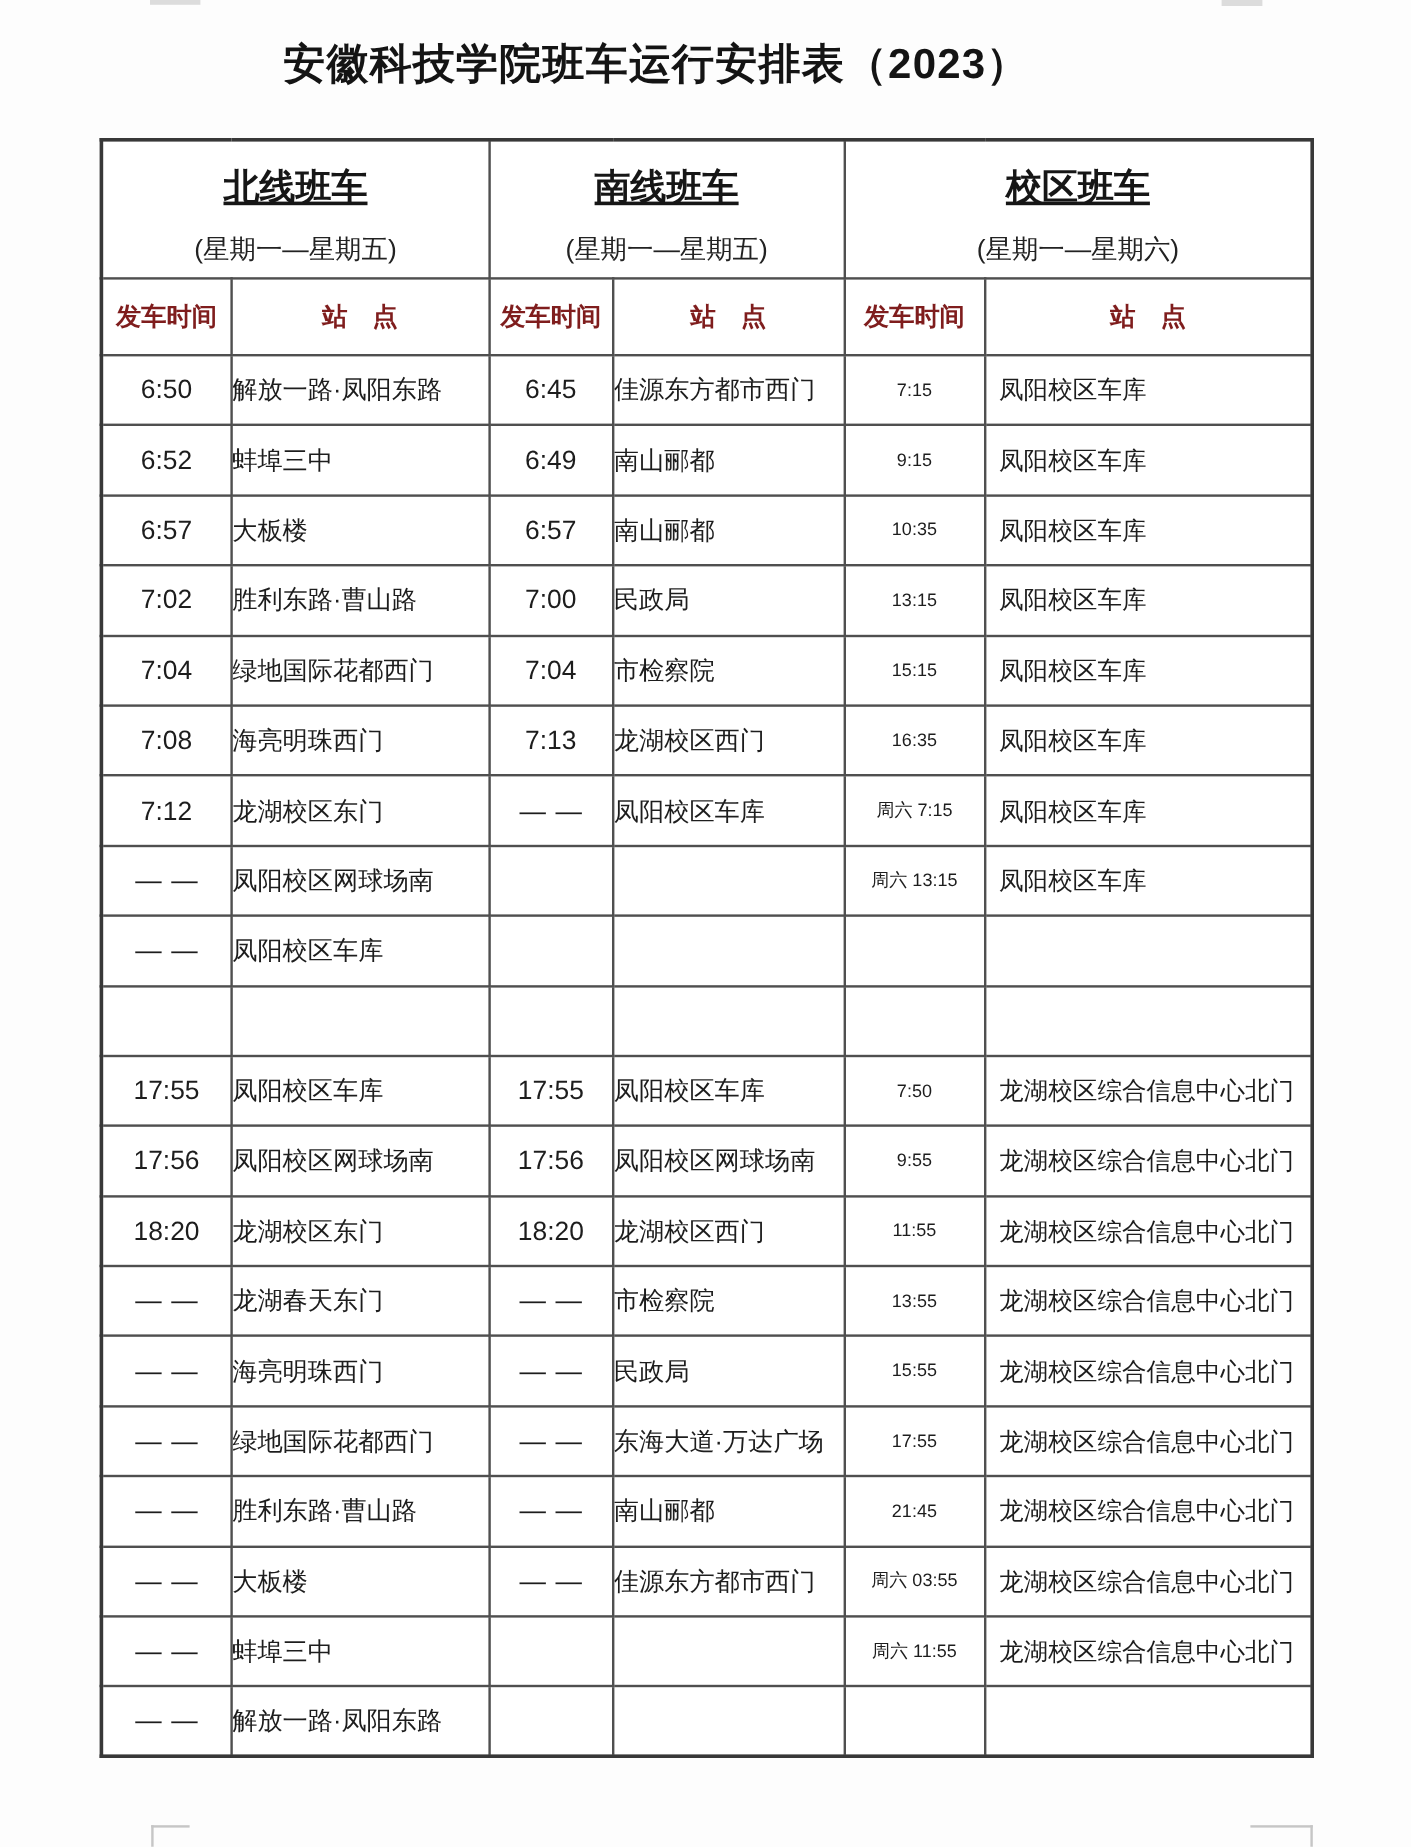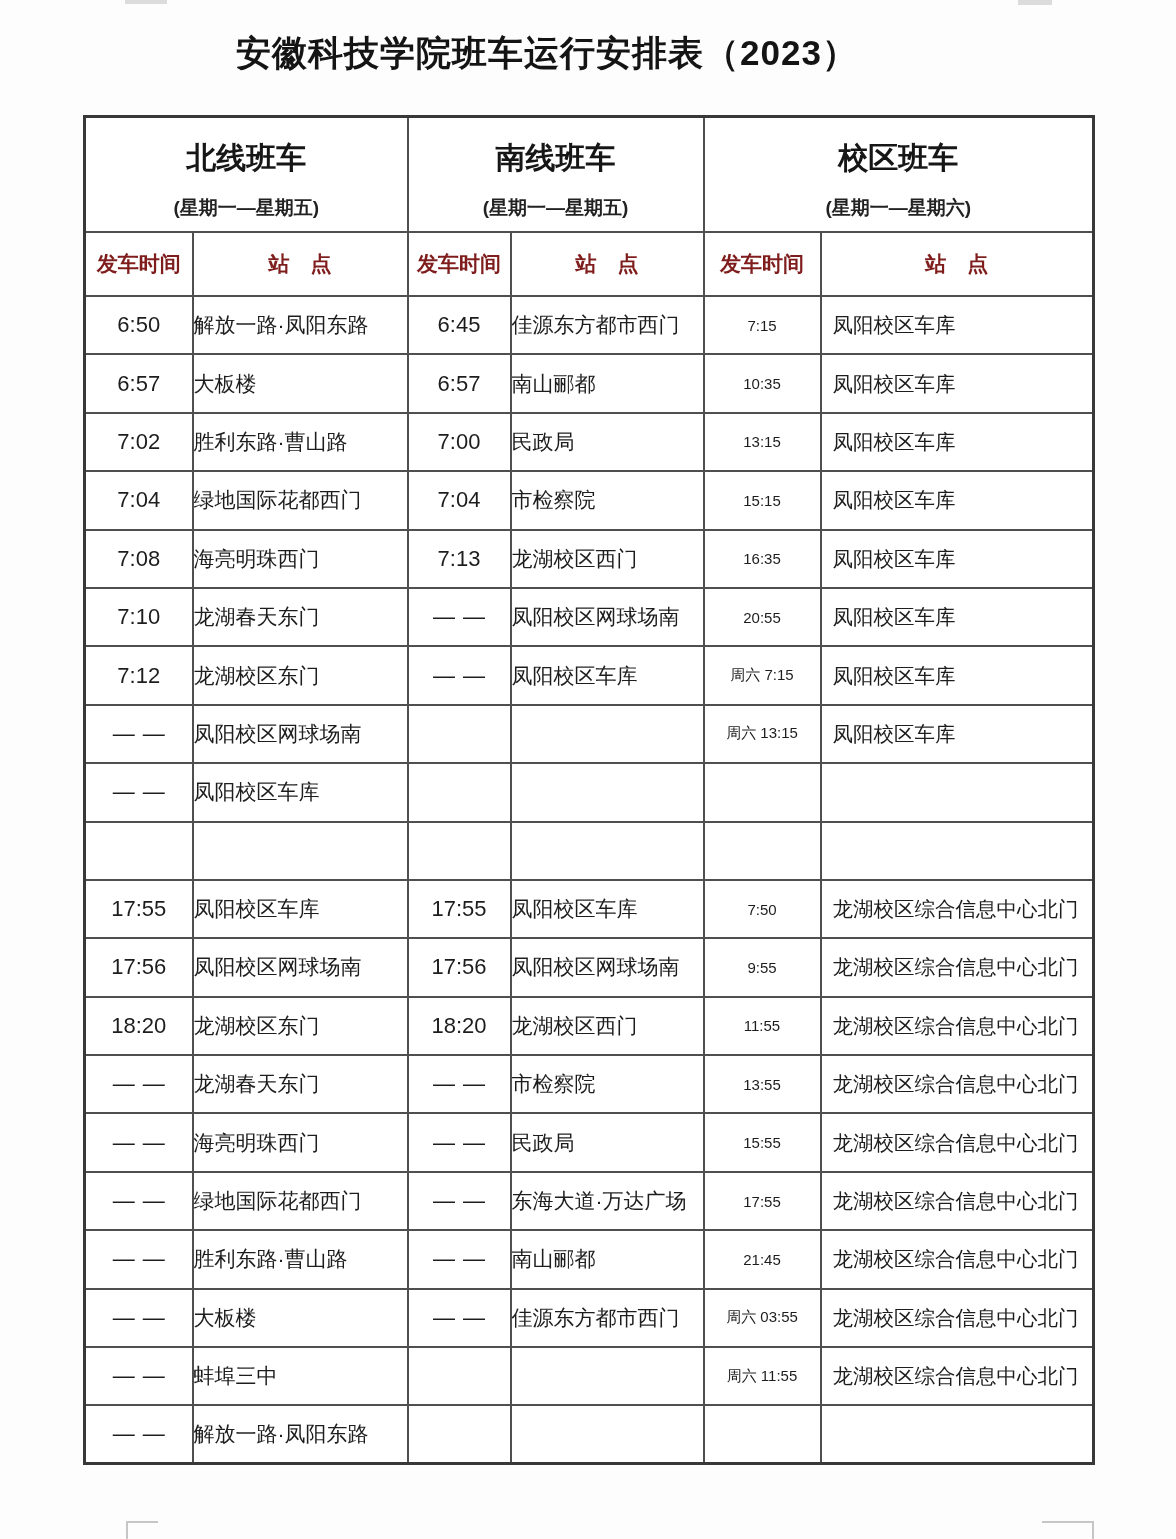--- a/index.html
+++ b/index.html
@@ -36,22 +36,22 @@
     background: #fff;
   }
   table.schedule th, table.schedule td {
     border: 2px solid #4f4f4f;
     padding: 0;
     vertical-align: middle;
     overflow: hidden;
     white-space: nowrap;
   }
   thead tr.group-row th { height: 113px; text-align: center; }
-  .gname { font-size: 30px; font-weight: bold; margin-top: 10px; color: #161616; }
-  .gdays { font-size: 19px; font-weight: bold; margin-top: 16px; color: #222; }
+  .gname { font-size: 30px; font-weight: bold; margin-top: 10px; color: #161616; text-decoration: underline; }
+  .gdays { font-size: 22px; font-weight: normal; margin-top: 16px; color: #222; }
   thead tr.colhead-row th {
     height: 62px;
     font-size: 21px;
     font-weight: bold;
     text-align: center;
     color: #7f1d1d;
   }
   tbody tr { height: 58.4px; }
   td.time { text-align: center; font-size: 22px; }
   td.sta  { text-align: left; padding-left: 9px; font-size: 21px; }
@@ -108,20 +108,28 @@
   <tbody id="rows">
       <tr>
         <td class="time">6:50</td>
         <td class="sta">解放一路·凤阳东路</td>
         <td class="time">6:45</td>
         <td class="sta">佳源东方都市西门</td>
         <td class="time campus">7:15</td>
         <td class="sta campus">凤阳校区车库</td>
       </tr>
       <tr>
+        <td class="time">6:52</td>
+        <td class="sta">蚌埠三中</td>
+        <td class="time">6:49</td>
+        <td class="sta">南山郦都</td>
+        <td class="time campus">9:15</td>
+        <td class="sta campus">凤阳校区车库</td>
+      </tr>
+      <tr>
         <td class="time">6:57</td>
         <td class="sta">大板楼</td>
         <td class="time">6:57</td>
         <td class="sta">南山郦都</td>
         <td class="time campus">10:35</td>
         <td class="sta campus">凤阳校区车库</td>
       </tr>
       <tr>
         <td class="time">7:02</td>
         <td class="sta">胜利东路·曹山路</td>
@@ -140,28 +148,20 @@
       </tr>
       <tr>
         <td class="time">7:08</td>
         <td class="sta">海亮明珠西门</td>
         <td class="time">7:13</td>
         <td class="sta">龙湖校区西门</td>
         <td class="time campus">16:35</td>
         <td class="sta campus">凤阳校区车库</td>
       </tr>
       <tr>
-        <td class="time">7:10</td>
-        <td class="sta">龙湖春天东门</td>
-        <td class="time dash">——</td>
-        <td class="sta">凤阳校区网球场南</td>
-        <td class="time campus">20:55</td>
-        <td class="sta campus">凤阳校区车库</td>
-      </tr>
-      <tr>
         <td class="time">7:12</td>
         <td class="sta">龙湖校区东门</td>
         <td class="time dash">——</td>
         <td class="sta">凤阳校区车库</td>
         <td class="time campus">周六 7:15</td>
         <td class="sta campus">凤阳校区车库</td>
       </tr>
       <tr>
         <td class="time dash">——</td>
         <td class="sta">凤阳校区网球场南</td>

